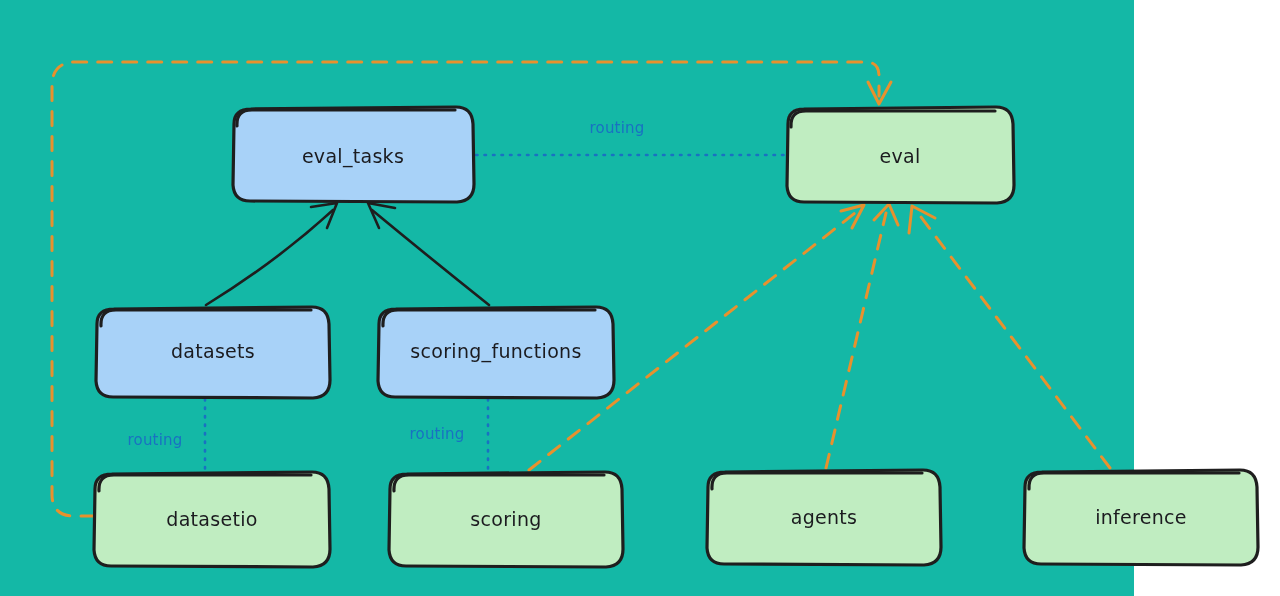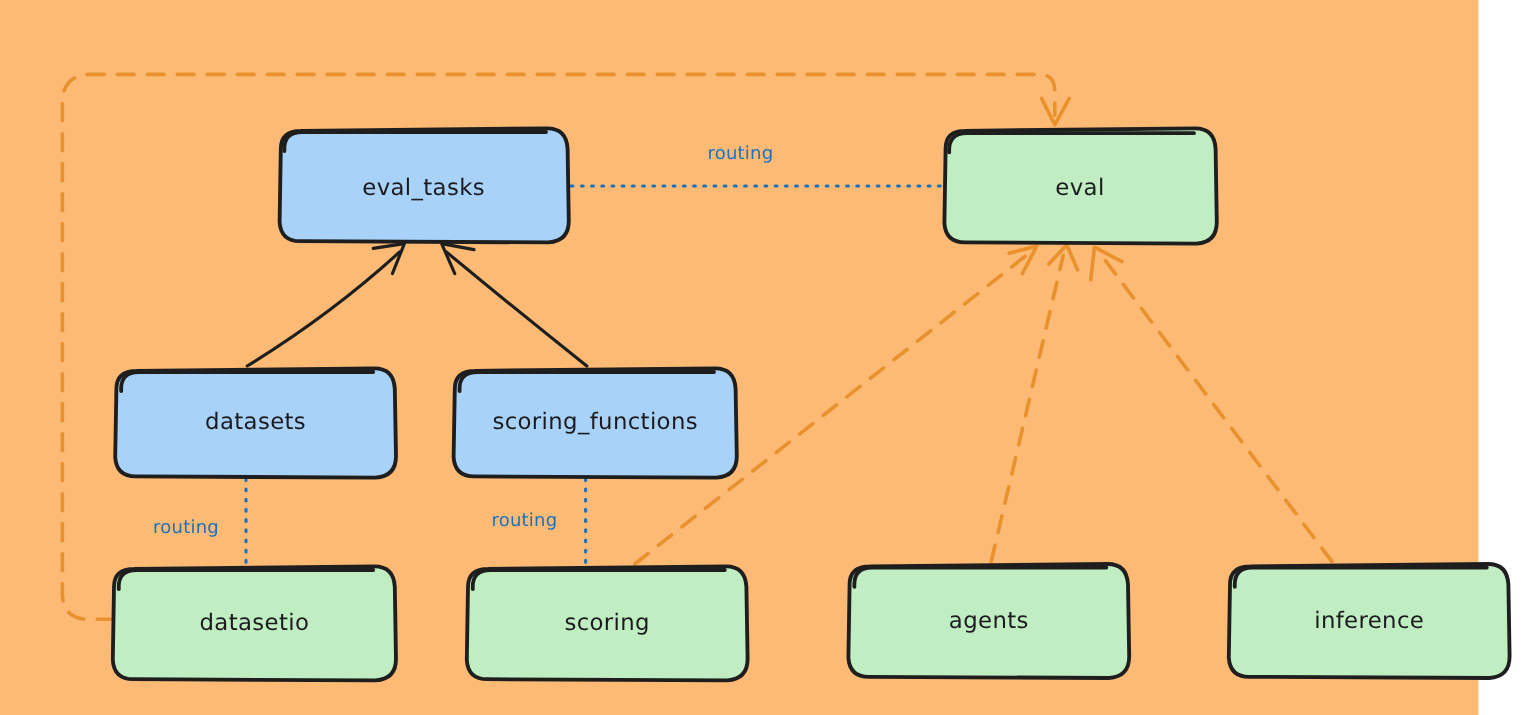--- a/index.html
+++ b/index.html
@@ -8,23 +8,23 @@
     background: #ffffff;
   }
   body {
     width: 1280px;
     height: 596px;
     overflow: hidden;
     font-family: "DejaVu Sans", sans-serif;
   }
   #diagram-root {
     position: relative;
-    width: 1232px;
+    width: 1134px;
     height: 596px;
-    background: #fdba74;
+    background: #14b8a6;
   }
   svg#diagram-canvas {
     position: absolute;
     top: 0;
     left: 0;
     width: 1280px;
     height: 596px;
     display: block;
   }
   .node-label {

